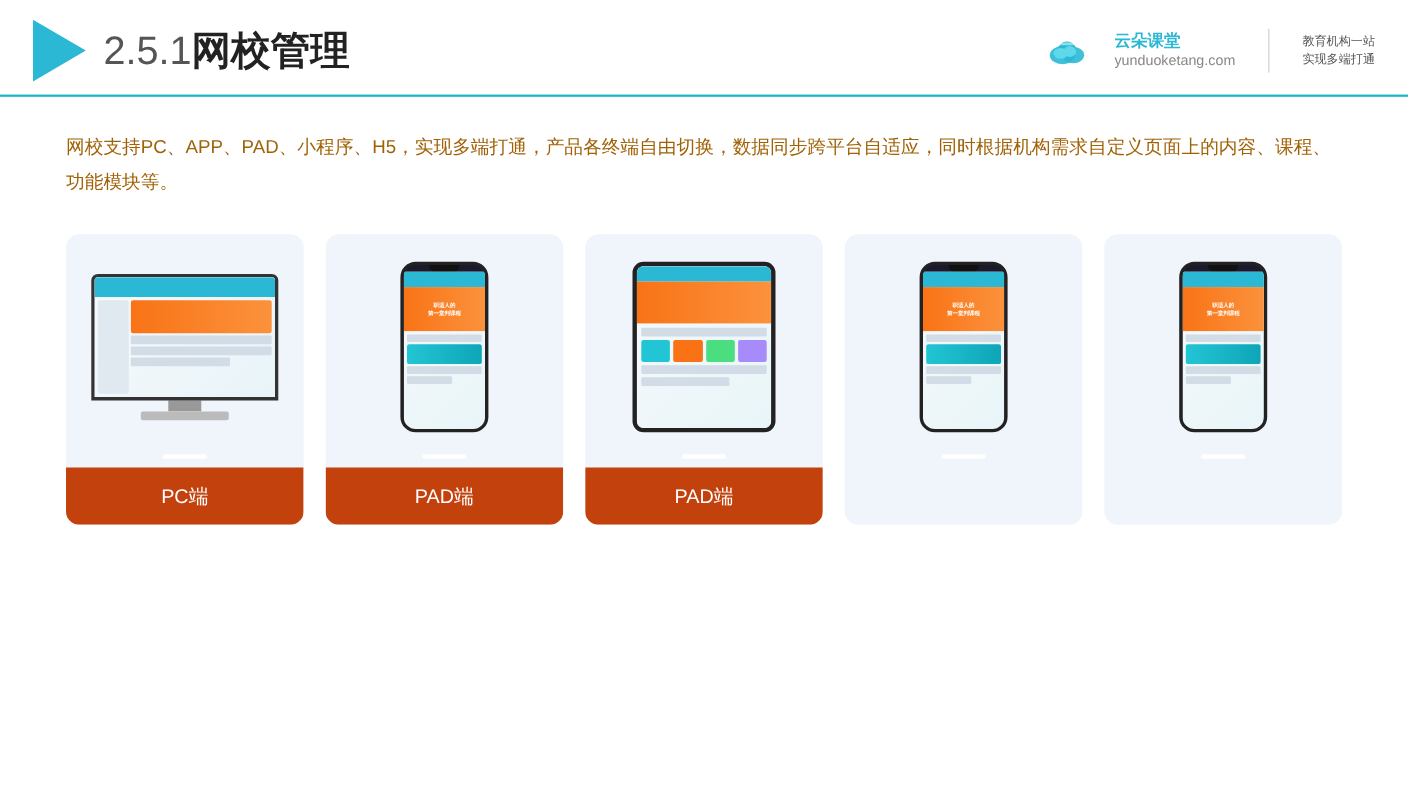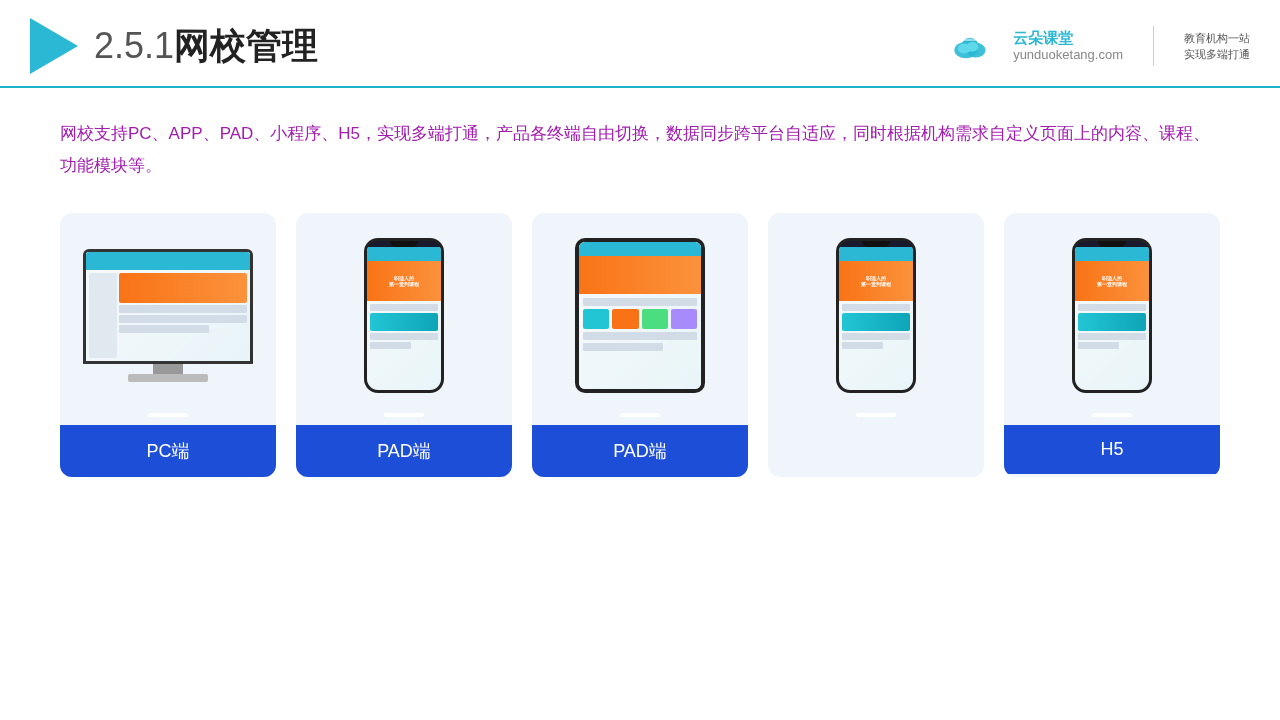--- a/index.html
+++ b/index.html
@@ -76,21 +76,21 @@
       line-height: 1.4;
       text-align: left;
     }
 
     
     .content {
       padding: 30px 60px 20px 60px;
     }
     .description {
       font-size: 17px;
-      color: #a21caf;
+      color: #a16207;
       line-height: 1.9;
       margin-bottom: 30px;
     }
 
     
     .cards-container {
       display: flex;
       gap: 20px;
       justify-content: center;
       margin-top: 10px;
@@ -302,21 +302,21 @@
       height: 20px;
       border-radius: 2px;
     }
     .tc1 { background: #22c5d4; }
     .tc2 { background: #f97316; }
     .tc3 { background: #4ade80; }
     .tc4 { background: #a78bfa; }
 
     .card-label {
       width: 100%;
-      background: #1d4ed8;
+      background: #c2410c;
       color: #fff;
       text-align: center;
       font-size: 18px;
       font-weight: 500;
       padding: 14px 0;
     }
 
     .divider-bar {
       width: 40px;
       height: 4px;
@@ -487,17 +487,16 @@
                 <div class="phone-row"></div>
                 <div class="phone-row-accent"></div>
                 <div class="phone-row"></div>
                 <div class="phone-row" style="width:60%"></div>
               </div>
             </div>
           </div>
         </div>
       </div>
       <div class="divider-bar"></div>
-      <div class="card-label">H5</div>
     </div>
 
   </div>
 </main>
 
 </body></html>

